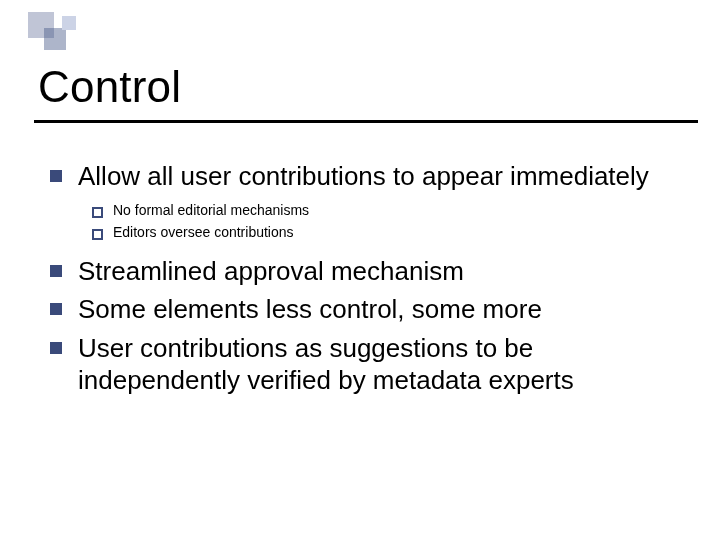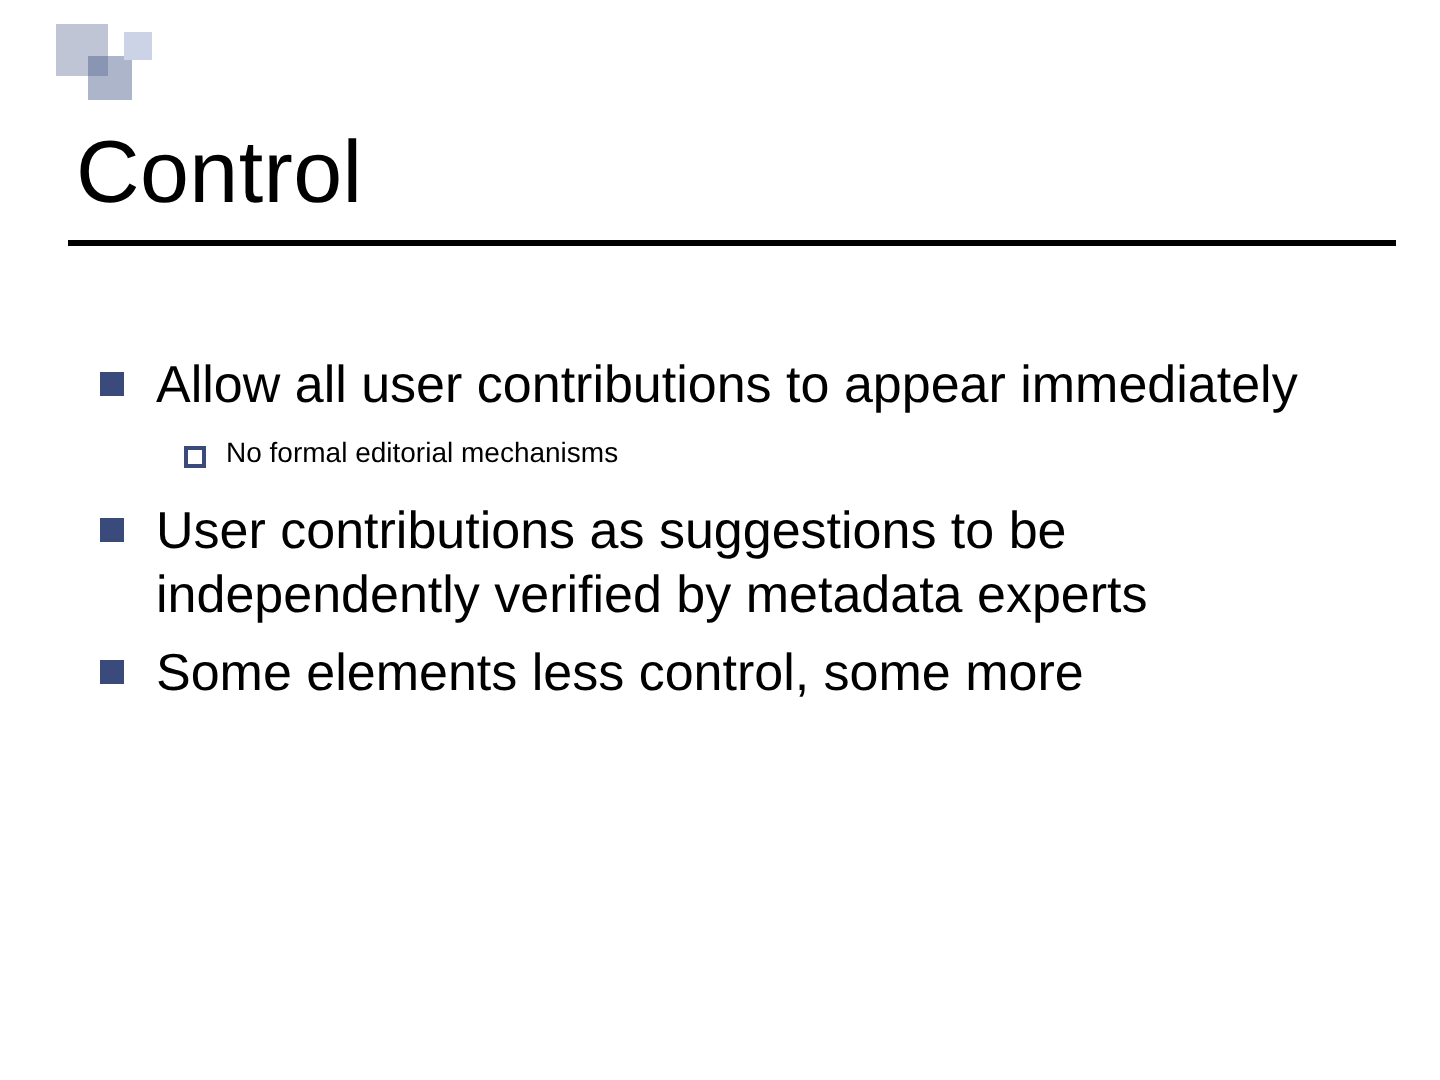--- a/index.html
+++ b/index.html
@@ -4,21 +4,21 @@
 <style>
   * { margin: 0; padding: 0; box-sizing: border-box; }
   html, body { width: 720px; height: 540px; background: #ffffff; font-family: Arial, Helvetica, sans-serif; color: #000; }
   .slide { position: relative; width: 720px; height: 384px; }
   .deco { position: absolute; left: 28px; top: 12px; }
   .deco .sq-a { position: absolute; left: 0; top: 0; width: 26px; height: 26px; background: #4a5a8a; opacity: 0.35; }
   .deco .sq-b { position: absolute; left: 16px; top: 16px; width: 22px; height: 22px; background: #4a5a8a; opacity: 0.45; }
   .deco .sq-c { position: absolute; left: 34px; top: 4px; width: 14px; height: 14px; background: #ccd3e6; }
   .rule { position: absolute; left: 34px; right: 22px; top: 120px; height: 3px; background: #000; }
   .title { position: absolute; left: 38px; top: 62px; font-size: 44px; font-weight: 400; letter-spacing: 0.2px; }
-  .content { position: absolute; left: 50px; right: 40px; top: 176px; }
+  .content { position: absolute; left: 50px; right: 40px; top: 160px; }
   .item-l1 { display: flex; align-items: flex-start; margin-bottom: 6px; }
   .bullet-l1 { flex: 0 0 auto; width: 12px; height: 12px; background: #3a4a7a; margin-top: 10px; margin-right: 16px; }
   .text-l1 { font-size: 26px; line-height: 1.25; }
   .sub { margin-left: 42px; margin-top: 8px; margin-bottom: 14px; }
   .item-l2 { display: flex; align-items: flex-start; margin-bottom: 4px; }
   .bullet-l2 { flex: 0 0 auto; width: 11px; height: 11px; border: 2px solid #3a4a7a; margin-top: 6px; margin-right: 10px; }
   .text-l2 { font-size: 14px; line-height: 1.3; }
 </style>
 </head>
 <body>
@@ -38,27 +38,35 @@
     <div class="item-l1">
       <span class="bullet-l1"></span>
       <span class="text-l1">Allow all user contributions to appear immediately</span>
     </div>
 
     <div class="sub">
       <div class="item-l2">
         <span class="bullet-l2"></span>
         <span class="text-l2">No formal editorial mechanisms</span>
       </div>
+      <div class="item-l2">
+        <span class="bullet-l2"></span>
+        <span class="text-l2">Editors oversee contributions</span>
+      </div>
     </div>
-
 
     <div class="item-l1">
       <span class="bullet-l1"></span>
-      <span class="text-l1">User contributions as suggestions to be independently verified by metadata experts</span>
+      <span class="text-l1">Streamlined approval mechanism</span>
     </div>
 
     <div class="item-l1">
       <span class="bullet-l1"></span>
       <span class="text-l1">Some elements less control, some more</span>
     </div>
 
+    <div class="item-l1">
+      <span class="bullet-l1"></span>
+      <span class="text-l1">User contributions as suggestions to be independently verified by metadata experts</span>
+    </div>
+
   </div>
 </div>
 
 </body></html>

